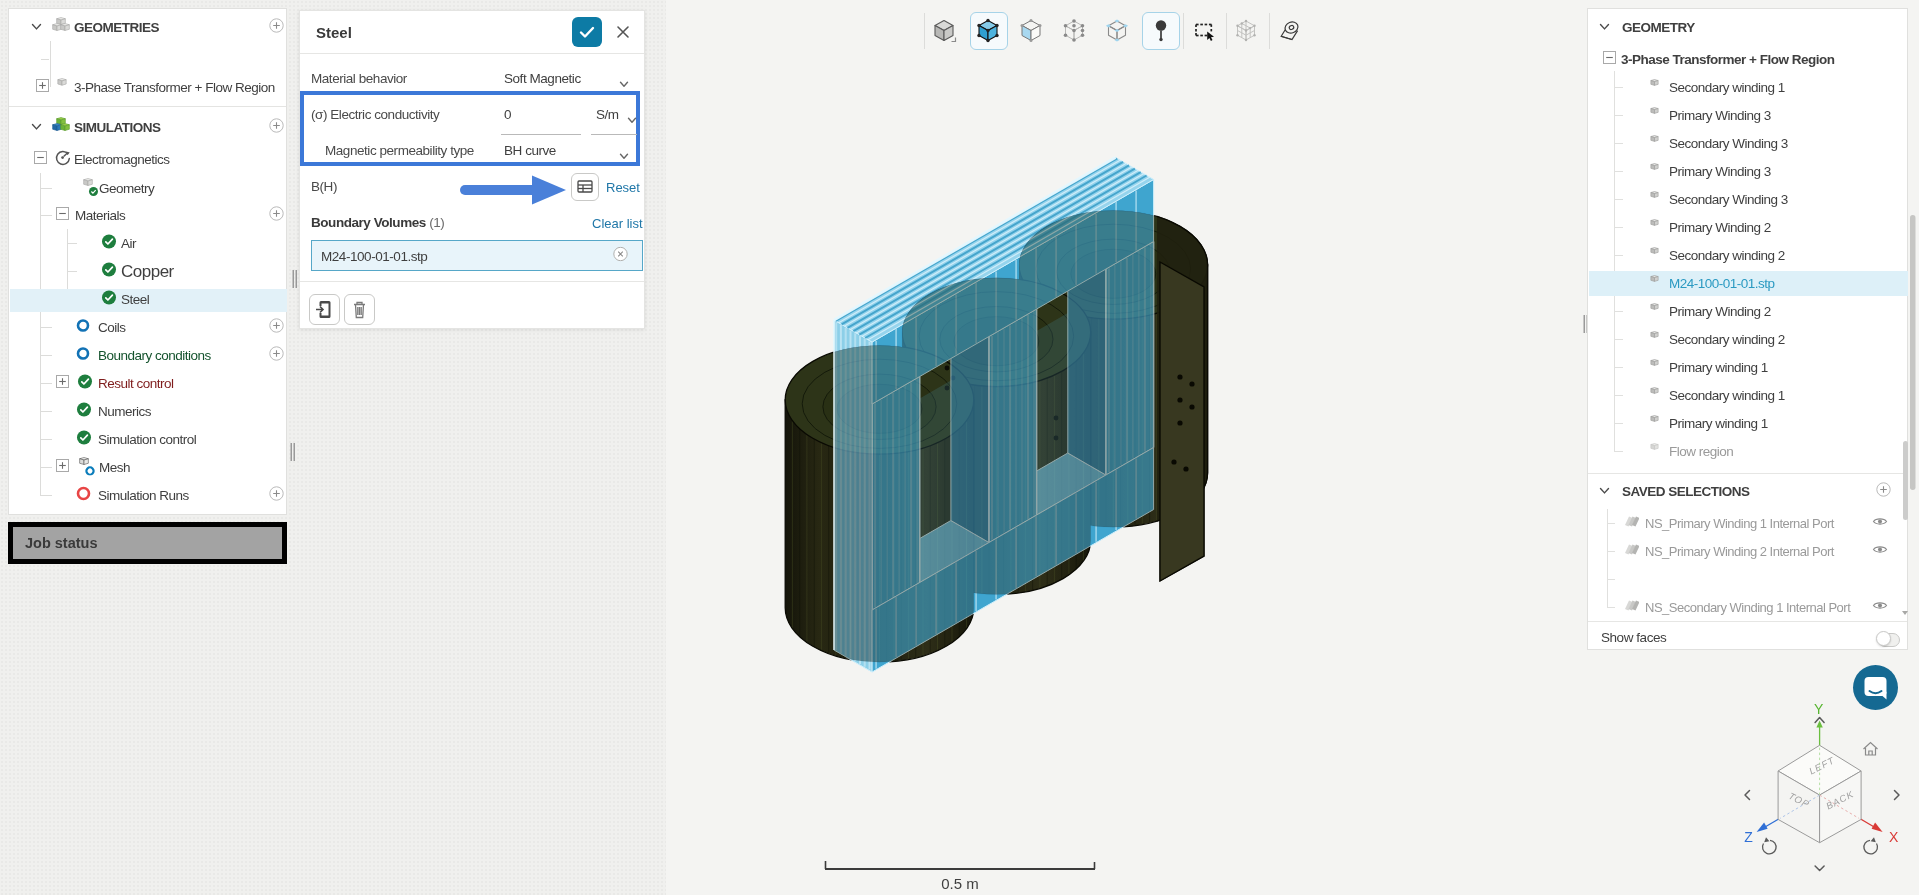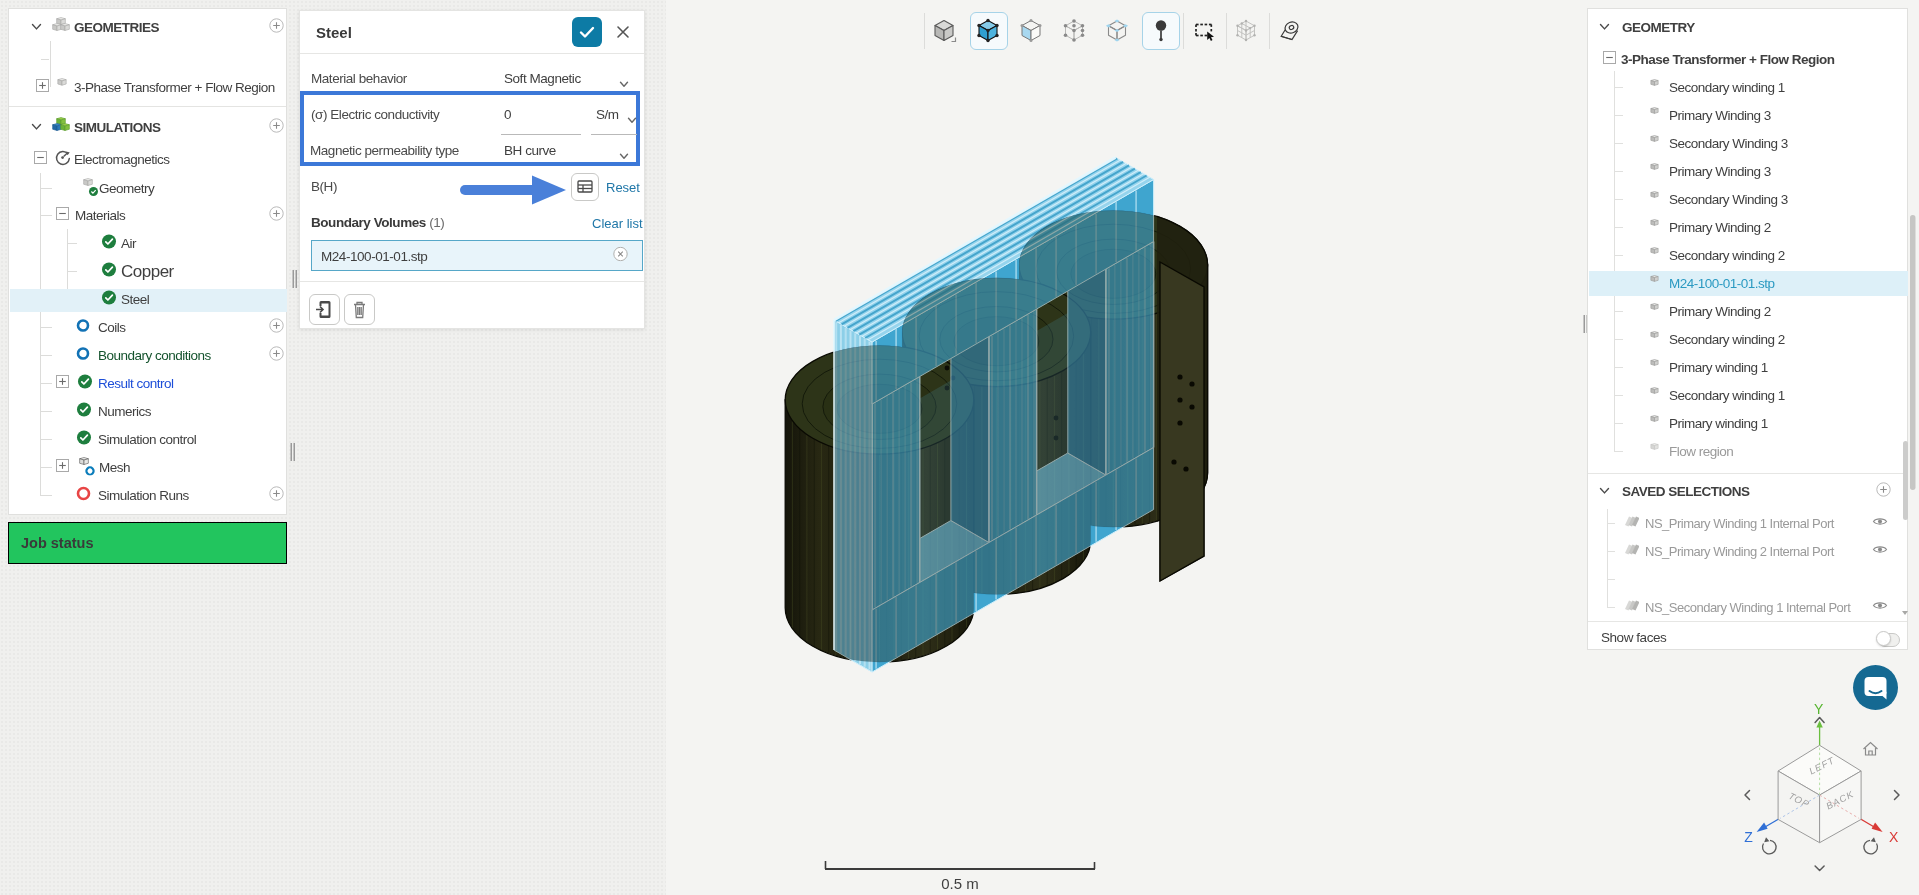--- a/index.html
+++ b/index.html
@@ -548,21 +548,21 @@
     <div style="position:absolute;left:0;top:360px;width:100%;height:28px">
       <div style="position:absolute;left:47px;top:50%;transform:translateY(-50%);line-height:1"><svg width="13" height="13" viewBox="0 0 13 13" style="">
           <rect x="0.5" y="0.5" width="12" height="12" fill="#fff" stroke="#a9a9a9" stroke-width="1"></rect>
           <path d="M3.2 6.5 H9.8" stroke="#6a6a6a" stroke-width="1.1"></path>
           <path d="M6.5 3.2 V9.8" stroke="#6a6a6a" stroke-width="1.1"></path>
         </svg></div>
       <div style="position:absolute;left:68px;top:50%;transform:translateY(-50%);line-height:1"><svg width="16" height="16" viewBox="0 0 16 16" style="">
           <circle cx="8.0" cy="8.0" r="7.0" fill="#1e7e3e"></circle>
           <path d="M4.8 8.3 l2.1 2.2 l4.5 -4.8" stroke="#fff" stroke-width="1.7" fill="none" stroke-linecap="round" stroke-linejoin="round"></path>
         </svg></div>
-      <div style="position:absolute;left:89px;top:50%;transform:translateY(-50%);line-height:1"><span style="font-size:13.5px;letter-spacing:-0.5px;color:#1d4ed8;white-space:nowrap">Result control</span></div>
+      <div style="position:absolute;left:89px;top:50%;transform:translateY(-50%);line-height:1"><span style="font-size:13.5px;letter-spacing:-0.5px;color:#7f1d1d;white-space:nowrap">Result control</span></div>
     </div>
     <div style="position:absolute;left:0;top:388px;width:100%;height:28px">
       <div style="position:absolute;left:67px;top:50%;transform:translateY(-50%);line-height:1"><svg width="16" height="16" viewBox="0 0 16 16" style="">
           <circle cx="8.0" cy="8.0" r="7.0" fill="#1e7e3e"></circle>
           <path d="M4.8 8.3 l2.1 2.2 l4.5 -4.8" stroke="#fff" stroke-width="1.7" fill="none" stroke-linecap="round" stroke-linejoin="round"></path>
         </svg></div>
       <div style="position:absolute;left:89px;top:50%;transform:translateY(-50%);line-height:1"><span style="font-size:13.5px;letter-spacing:-0.5px;color:#3f3f3f;white-space:nowrap">Numerics</span></div>
     </div>
     <div style="position:absolute;left:0;top:416px;width:100%;height:28px">
       <div style="position:absolute;left:67px;top:50%;transform:translateY(-50%);line-height:1"><svg width="16" height="16" viewBox="0 0 16 16" style="">
@@ -591,21 +591,21 @@
           <g stroke="#555" stroke-width="0.6" stroke-linejoin="round">
             <polygon points="9,2 13.35,3.25 9,4.5 4.65,3.25" fill="#f2f2f0"></polygon>
             <polygon points="4.65,3.25 9,4.5 9,9.0 4.65,7.75" fill="#dcdcda"></polygon>
             <polygon points="13.35,3.25 9,4.5 9,9.0 13.35,7.75" fill="#e8e8e6"></polygon>
           </g>
           <circle cx="15" cy="15.5" r="3.6" fill="#fff" stroke="#0b7dbb" stroke-width="2.2" transform="rotate(45 15 15.5)"></circle>
         </svg></div>
       <div style="position:absolute;left:90px;top:50%;transform:translateY(-50%);line-height:1"><span style="font-size:13.5px;letter-spacing:-0.5px;color:#3f3f3f;white-space:nowrap">Mesh</span></div>
     </div>
   </div>
-<div style="position:absolute;left:8px;top:522px;width:279px;height:42px;background:#22c55e;border:1px solid #000000;box-sizing:border-box">
+<div style="position:absolute;left:8px;top:522px;width:279px;height:42px;background:#a3a3a3;border:5px solid #000000;box-sizing:border-box">
     <div style="position:absolute;left:12px;top:50%;transform:translateY(-50%);font-weight:bold;font-size:14.5px;color:#3a3a3a">Job status</div>
   </div>
 <div style="position:absolute;left:299px;top:10px;width:346px;height:319px;background:#fff;border:1px solid #e4e4e2;box-shadow:0 1px 4px rgba(0,0,0,0.08);box-sizing:border-box">
     <div style="position:absolute;left:16px;top:13px;font-weight:bold;font-size:15px;color:#3a3a3a">Steel</div>
     <div style="position:absolute;left:272px;top:6px;width:30px;height:30px;background:#0d7ba5;border-radius:6px"><svg width="30" height="30" viewBox="0 0 30 30" style="">
         <path d="M9 15.5 l4 4 l8 -8.5" stroke="#fff" stroke-width="2.4" fill="none" stroke-linecap="round" stroke-linejoin="round"></path>
       </svg></div>
     <div style="position:absolute;left:308px;top:6px;width:30px;height:30px"><svg width="30" height="30" viewBox="0 0 30 30" style="">
         <path d="M10 10 L20 20 M20 10 L10 20" stroke="#555" stroke-width="1.6" stroke-linecap="round"></path>
       </svg></div>
@@ -617,21 +617,21 @@
       </svg></div>
     <div style="position:absolute;left:0px;top:80px;width:340px;height:75px;border:4px solid #3c78d8;box-sizing:border-box"></div>
     <div style="position:absolute;left:11px;top:96px;font-size:13.5px;letter-spacing:-0.45px;color:#4a4a4a">(σ) Electric conductivity</div>
     <div style="position:absolute;left:204px;top:96px;font-size:13.5px;letter-spacing:-0.45px;color:#3f3f3f">0</div>
     <div style="position:absolute;left:201px;top:123px;width:80px;height:1px;background:#b9b9b9"></div>
     <div style="position:absolute;left:296px;top:96px;font-size:13.5px;letter-spacing:-0.45px;color:#3f3f3f">S/m</div>
     <div style="position:absolute;left:291px;top:123px;width:46px;height:1px;background:#b9b9b9"></div>
     <div style="position:absolute;left:327px;top:100px"><svg width="10" height="10" viewBox="0 0 10 10" style="">
         <path d="M1.5 3.2 L5.0 7.2 L8.5 3.2" fill="none" stroke="#666" stroke-width="1.4" stroke-linecap="round" stroke-linejoin="round"></path>
       </svg></div>
-    <div style="position:absolute;left:10px;top:132px;font-size:13.5px;letter-spacing:-0.45px;color:#4a4a4a">Magnetic permeability type</div>
+    <div style="position:absolute;left:25px;top:132px;font-size:13.5px;letter-spacing:-0.45px;color:#4a4a4a">Magnetic permeability type</div>
     <div style="position:absolute;left:204px;top:132px;font-size:13.5px;letter-spacing:-0.45px;color:#3f3f3f">BH curve</div>
     <div style="position:absolute;left:319px;top:136px"><svg width="10" height="10" viewBox="0 0 10 10" style="">
         <path d="M1.5 3.2 L5.0 7.2 L8.5 3.2" fill="none" stroke="#666" stroke-width="1.4" stroke-linecap="round" stroke-linejoin="round"></path>
       </svg></div>
     <div style="position:absolute;left:11px;top:168px;font-size:13.5px;letter-spacing:-0.45px;color:#4a4a4a">B(H)</div>
     <div style="position:absolute;left:160px;top:155px"><svg width="115" height="42" viewBox="0 0 115 42" style="">
         <line x1="5" y1="24" x2="73" y2="24" stroke="#4a80d9" stroke-width="10" stroke-linecap="round"></line>
         <path d="M72 9.5 L106 24 L72 38.5 Z" fill="#4a80d9"></path>
       </svg></div>
     <div style="position:absolute;left:271px;top:162px;width:28px;height:28px;border:1px solid #c9c9c7;border-radius:6px;box-sizing:border-box"><svg width="26" height="26" viewBox="0 0 26 26" style="">

